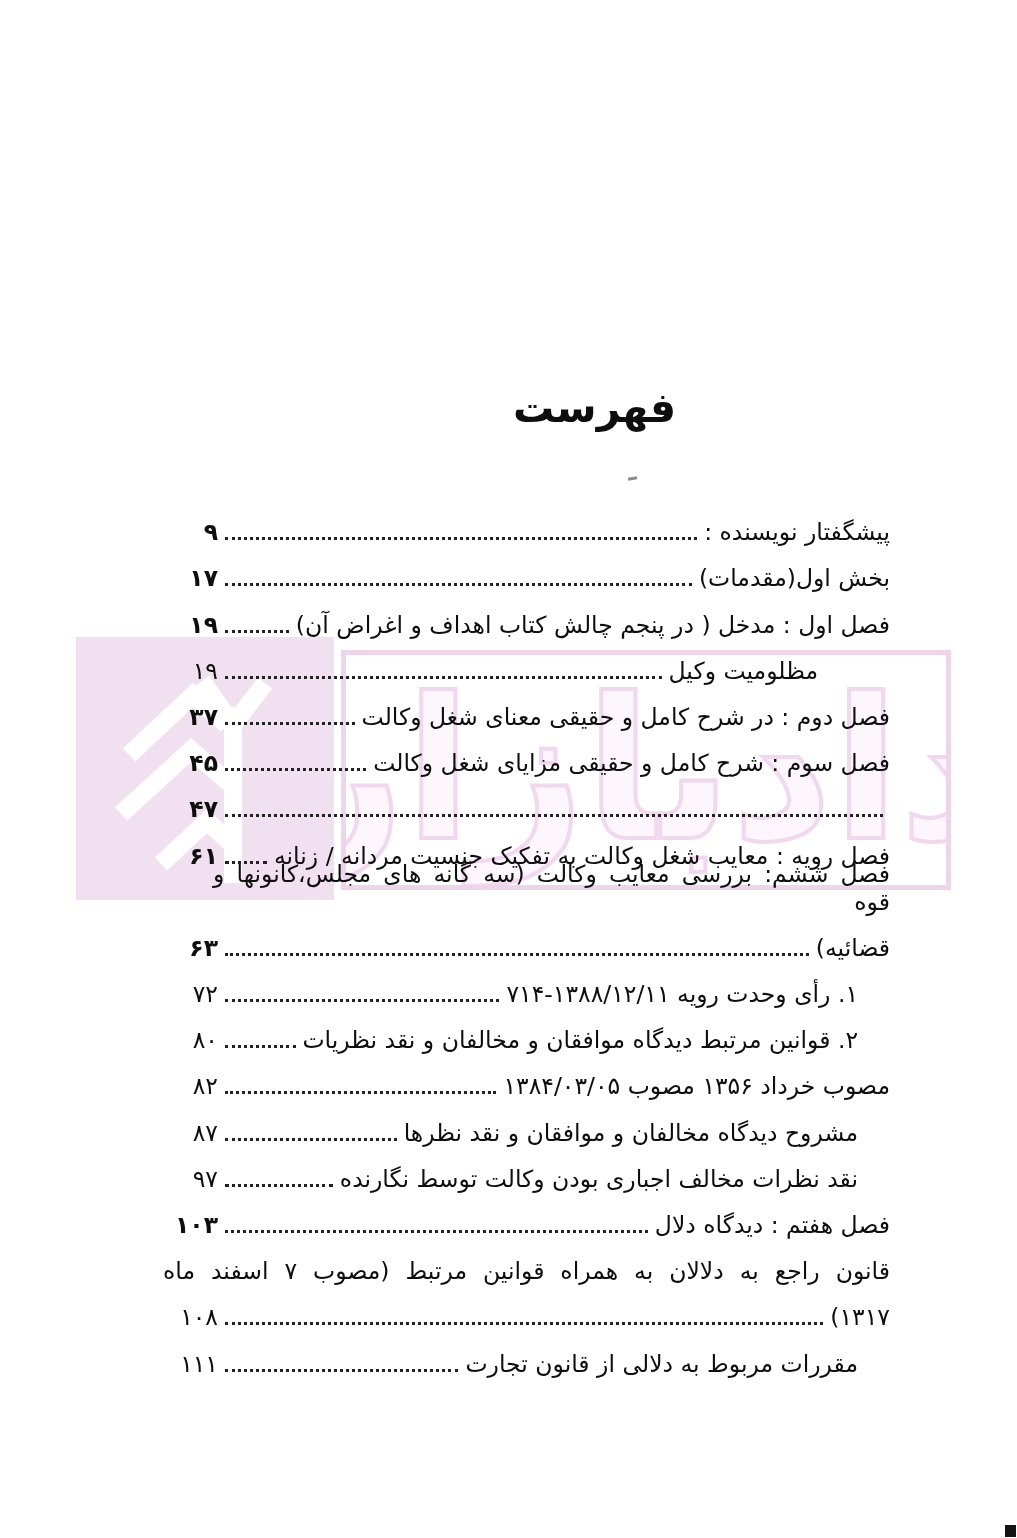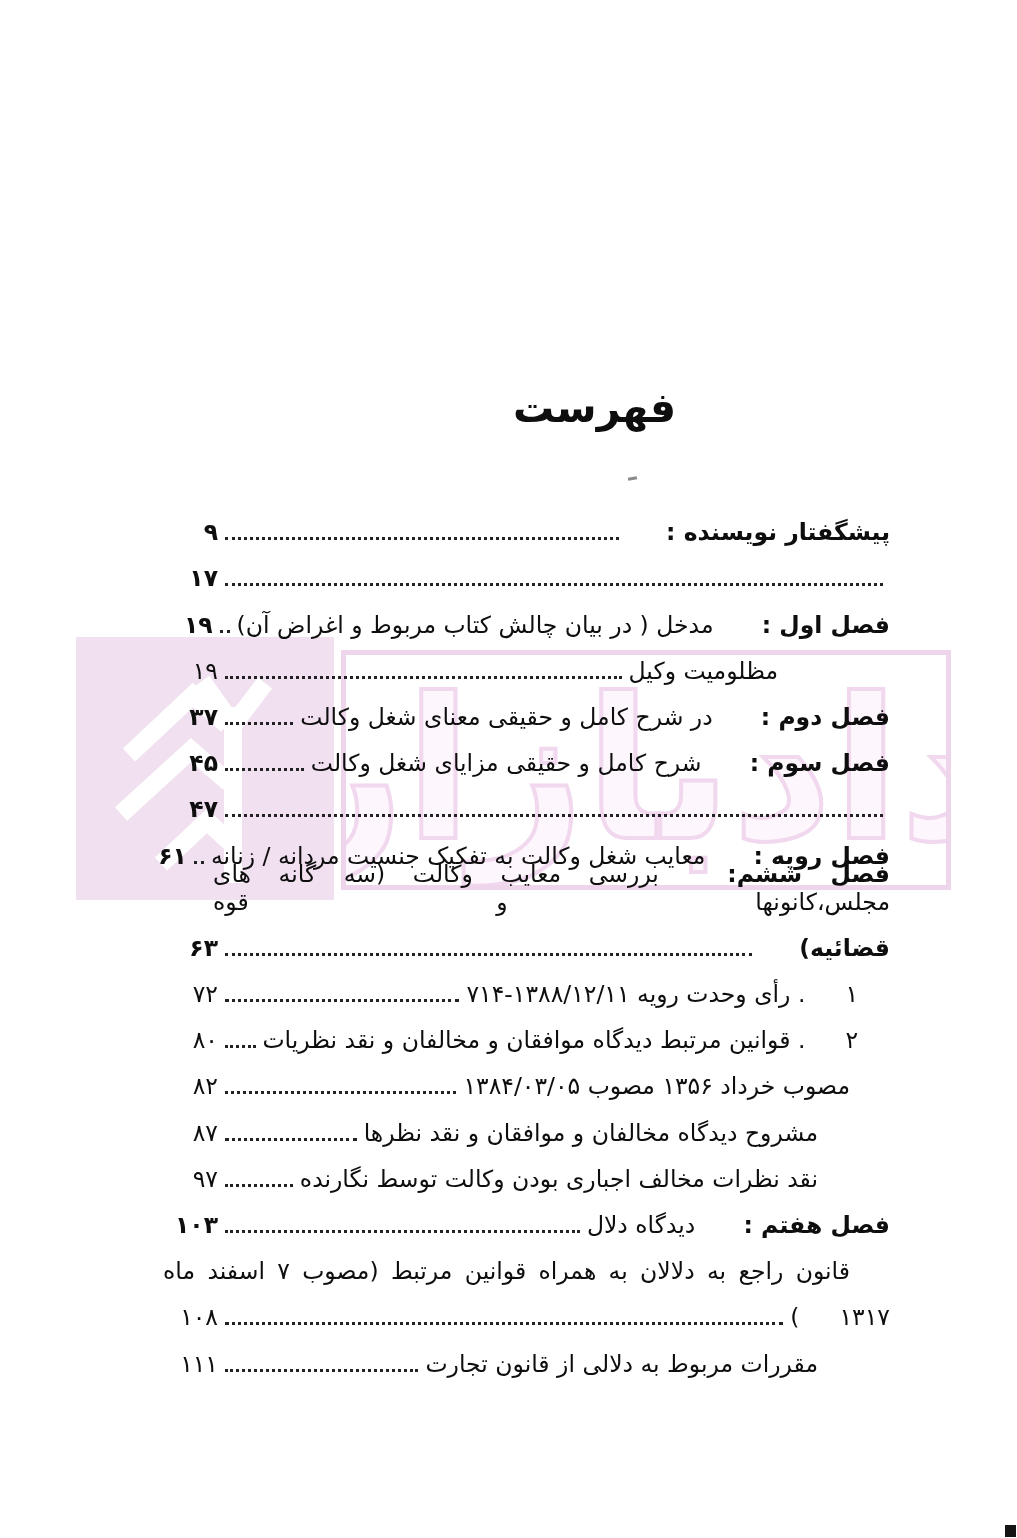--- a/index.html
+++ b/index.html
@@ -18,21 +18,21 @@
   .title{position:absolute;z-index:1;left:0;top:384px;width:1017px;text-align:center;
          transform:translateX(86px);font-size:41px;font-weight:bold;direction:rtl;}
   .title-dash{position:absolute;z-index:1;left:628px;top:477px;width:9px;height:3px;
               background:#8a8a8a;transform:rotate(-10deg);}
   
   .toc{position:absolute;z-index:1;left:163px;top:506px;width:727px;direction:rtl;
        font-size:23.5px;}
   .row{height:46.2px;display:flex;align-items:flex-end;padding-bottom:6px;
        box-sizing:border-box;}
   .row .label{line-height:28px;white-space:nowrap;}
-  .pf{font-weight:bold;margin-left:40px;}
+  .pf{font-weight:normal;}
   .dots{flex:1 1 auto;min-width:10px;border-bottom:3px dotted #222;margin:0 7px 6px 7px;}
   .pg{min-width:55px;text-align:right;line-height:28px;white-space:nowrap;}
   .pgb .pg,.pgb .label{font-weight:inherit;}
   .pgb .pg{font-weight:bold;}
   .ind1{padding-right:32px;}
   .ind2{padding-right:72px;}
   .just .label{flex:1 1 auto;white-space:normal;text-align:justify;text-align-last:justify;}
   .short-just{padding-left:50px;justify-content:center;}
   
   .corner-mark{position:absolute;z-index:2;left:1005px;top:1525px;width:11px;height:12px;
@@ -64,26 +64,27 @@
 
   <div class="toc">
 
     <div class="row pgb">
       <span class="label"><span class="pf">پیشگفتار نویسنده : </span><span></span></span>
       <span class="dots"></span>
       <span class="pg">۹</span>
     </div>
 
     <div class="row pgb">
+      <span class="label"><span class="pf">بخش اول(مقدمات) </span><span></span></span>
       <span class="dots"></span>
       <span class="pg">۱۷</span>
     </div>
 
     <div class="row pgb">
-      <span class="label"><span class="pf">فصل اول : </span><span>مدخل ( در بیان چالش کتاب مربوط و اغراض آن)</span></span>
+      <span class="label"><span class="pf">فصل اول : </span><span>مدخل ( در پنجم چالش کتاب اهداف و اغراض آن)</span></span>
       <span class="dots"></span>
       <span class="pg">۱۹</span>
     </div>
 
     <div class="row ind2">
       <span class="label"><span class="pf"></span><span>مظلومیت وکیل </span></span>
       <span class="dots"></span>
       <span class="pg">۱۹</span>
     </div>
 

